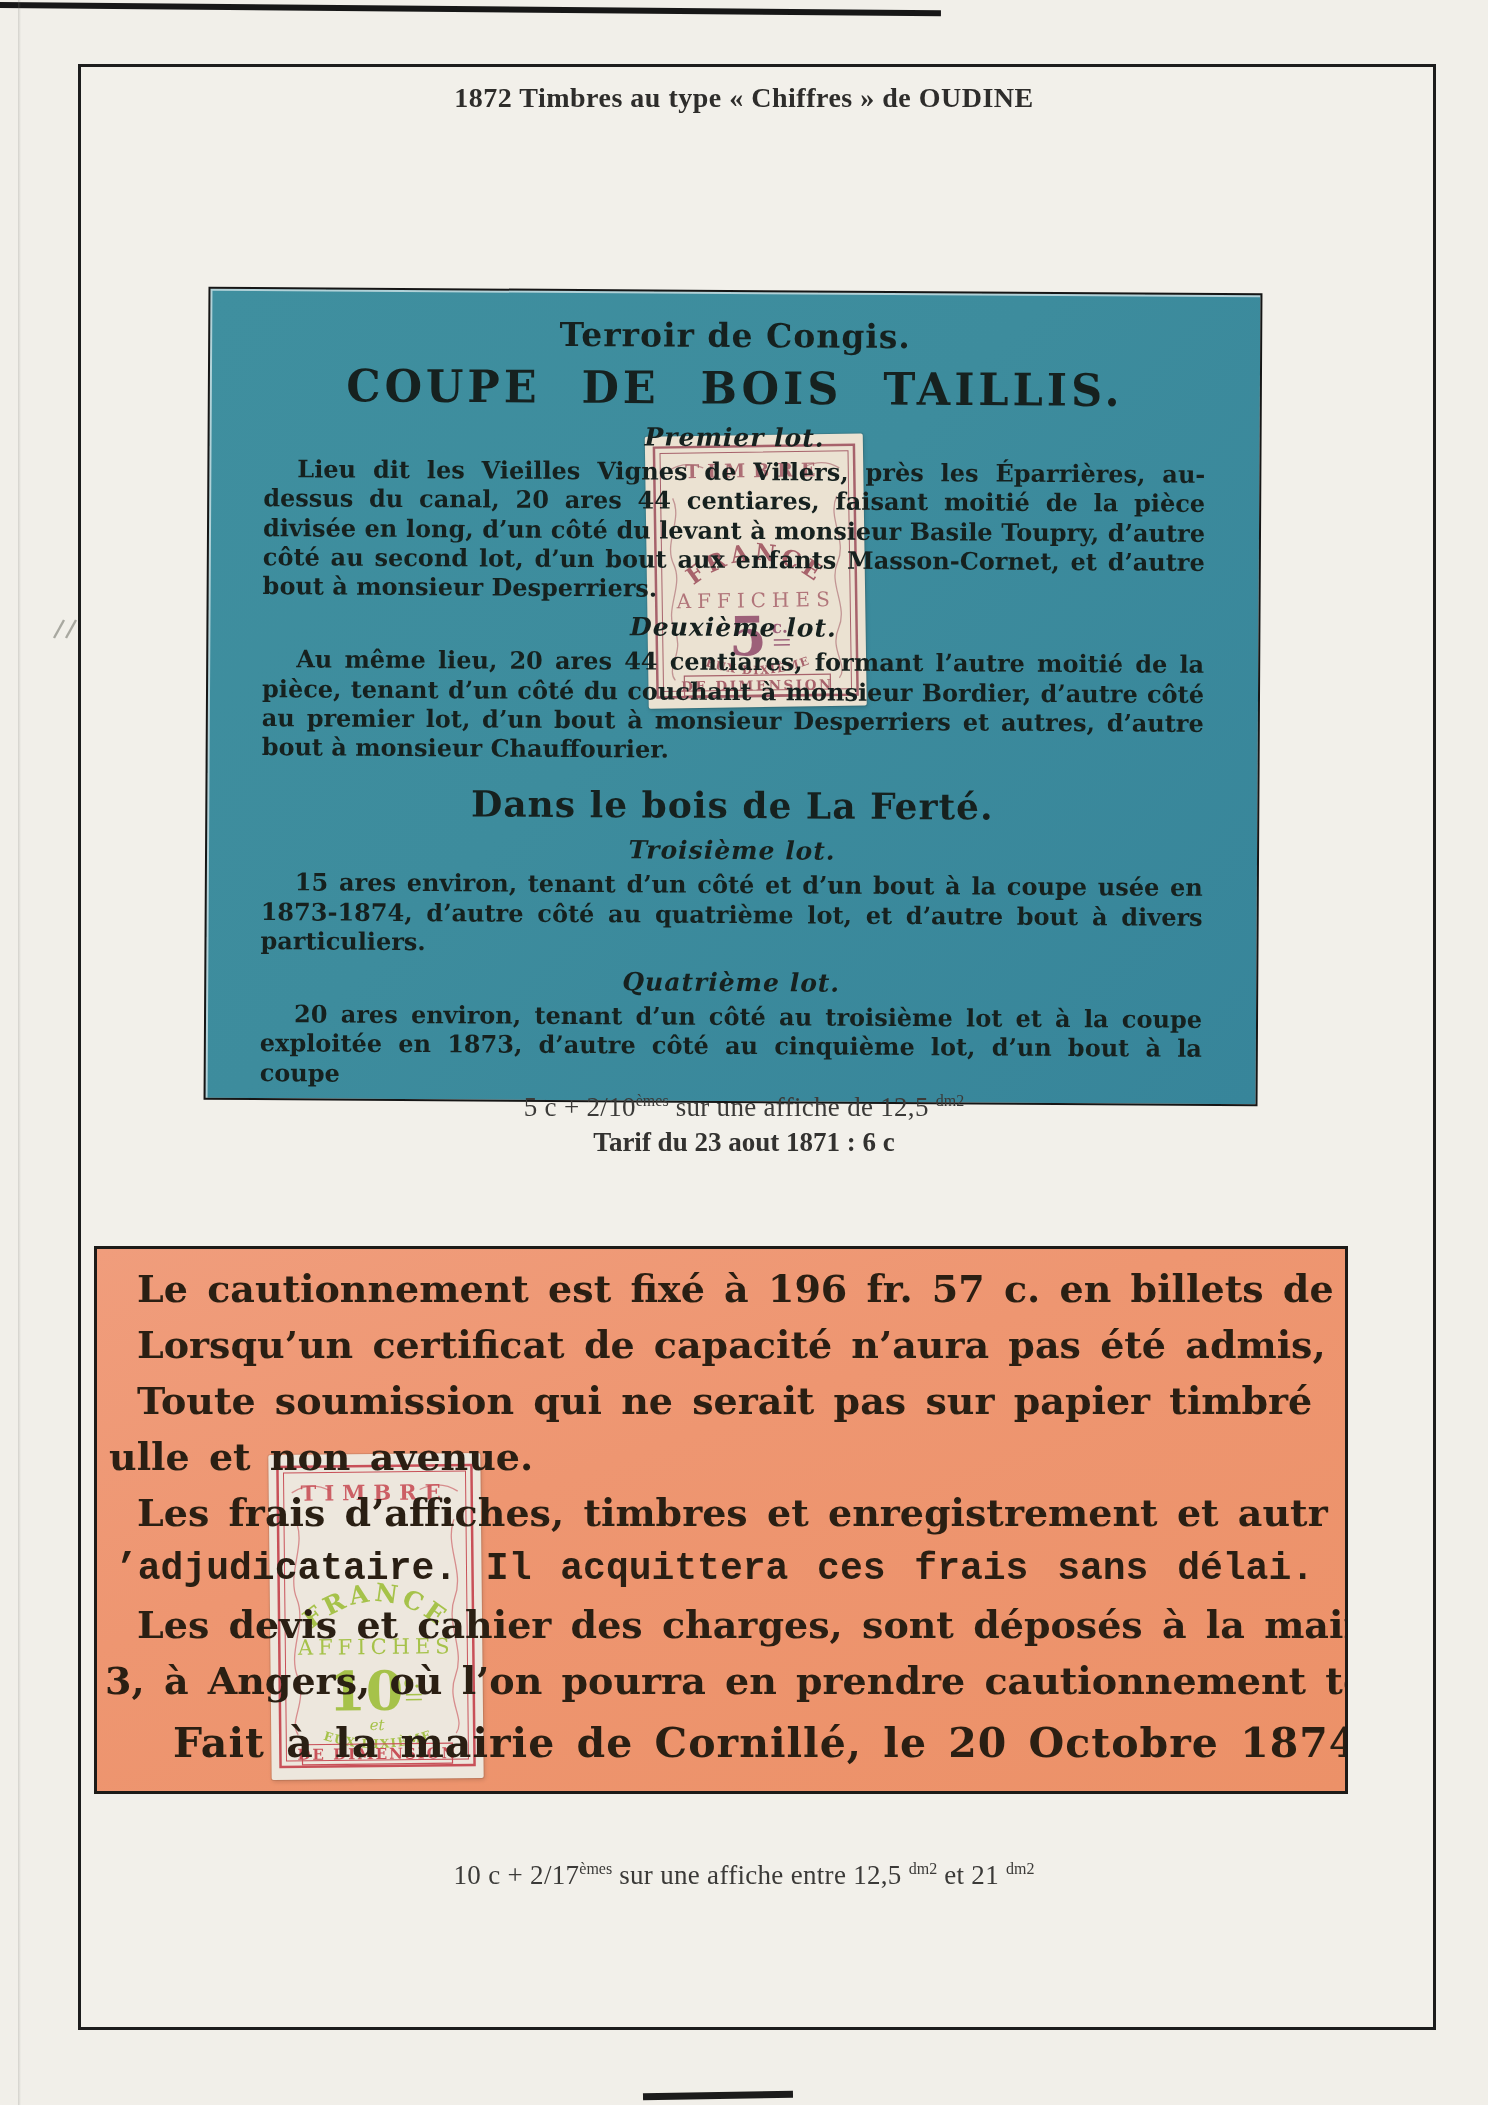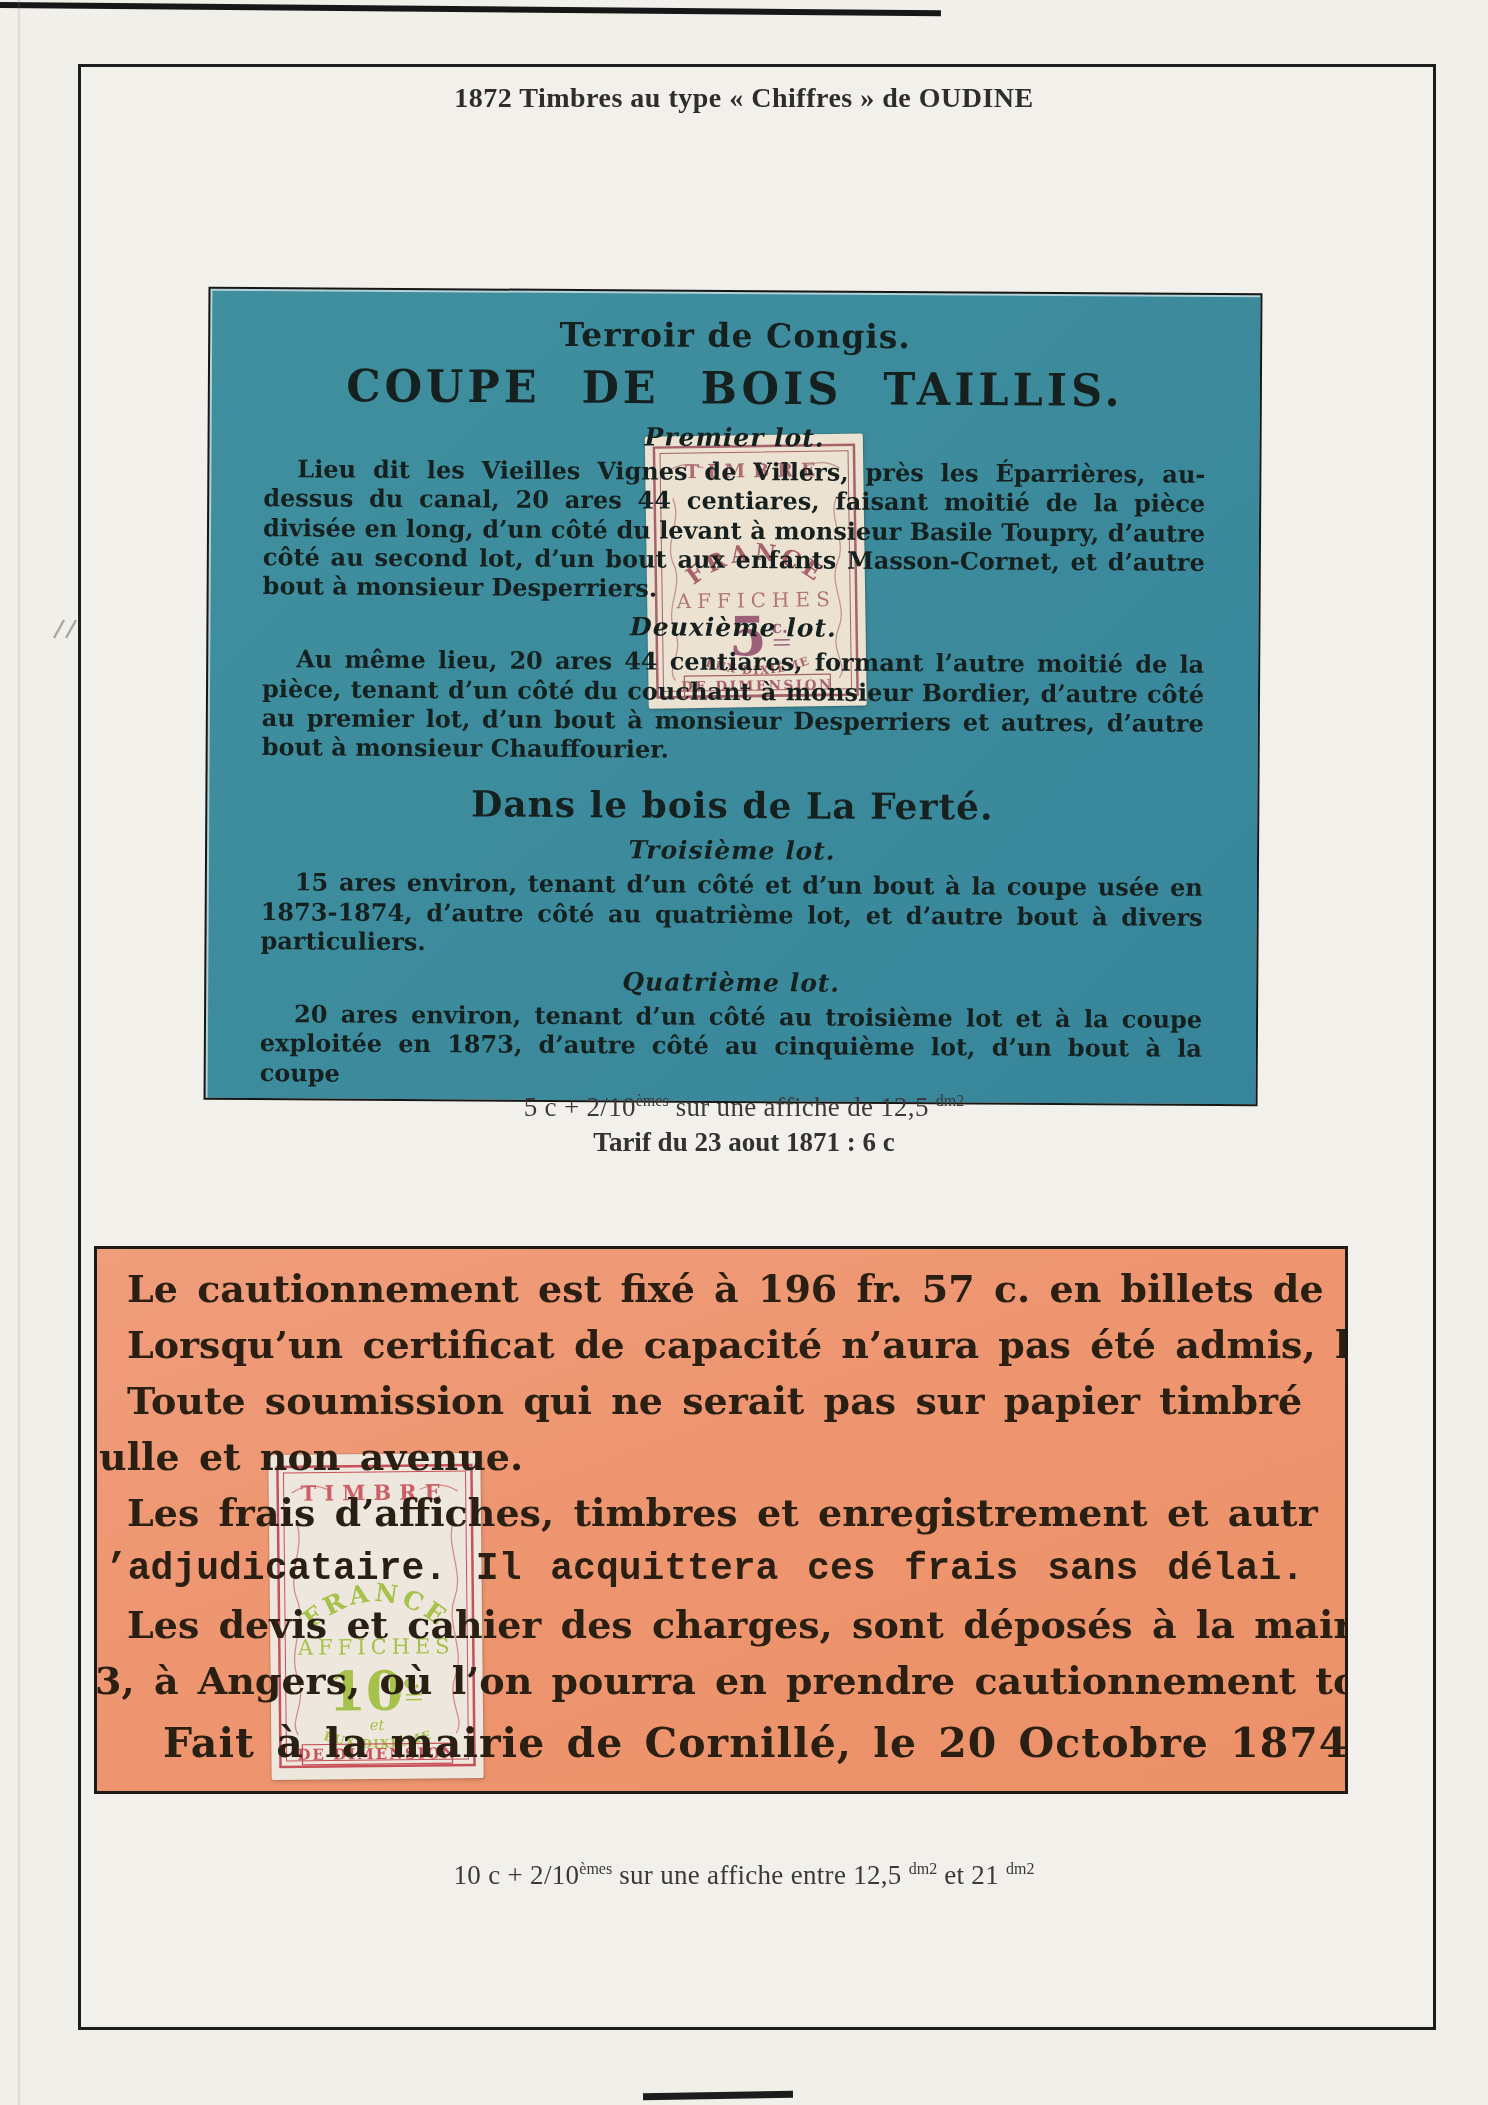--- a/index.html
+++ b/index.html
@@ -47,21 +47,21 @@
   .caption .cl1{font-size:27px;letter-spacing:0.3px;}
   .caption .cl1 sup{font-size:16px;vertical-align:10px;letter-spacing:0;}
   .caption .cl2{font-size:27px;font-weight:bold;color:#333230;margin-top:4px;}
   .caption1{top:1092px;}
   .caption2{top:1860px;}
 
   
   .poster-orange{position:absolute;left:94px;top:1246px;width:1248px;height:542px;
     background:linear-gradient(160deg,#f09d7c 0%, #ee9671 40%, #ec9168 100%);
     border:3px solid #1d1b18;overflow:hidden;}
-  .po-text{position:relative;z-index:2;padding:12px 0 0 16px;
+  .po-text{position:relative;z-index:2;padding:12px 0 0 26px;
     font-family:"DejaVu Serif", serif;font-weight:700;color:#2a1f13;
     font-size:38px;line-height:56px;white-space:nowrap;word-spacing:6px;}
   .po-line.ind{margin-left:14px;}
   .po-line.cut-left{margin-left:-14px;}
   .po-line.cut-left2{margin-left:-8px;font-family:Liberation Mono, monospace;}
   .po-line.cut-left3{margin-left:-18px;}
   .po-line.fait{margin-left:50px;font-size:41px;letter-spacing:1px;margin-top:6px;}
 
   
   .stamp{position:absolute;z-index:1;border-radius:2px;
@@ -185,17 +185,17 @@
       <div class="po-line cut-left">ulle et non avenue.</div>
       <div class="po-line ind">Les frais d’affiches, timbres et enregistrement et autr</div>
       <div class="po-line cut-left2">’adjudicataire. Il acquittera ces frais sans délai.</div>
       <div class="po-line ind">Les devis et cahier des charges, sont déposés à la mairie</div>
       <div class="po-line cut-left3">3, à Angers, où l’on pourra en prendre cautionnement to</div>
       <div class="po-line fait">Fait à la mairie de Cornillé, le 20 Octobre 1874.</div>
     </div>
   </div>
 
   <div class="caption caption2">
-    <div class="cl1"><span>10 c + 2/10</span><sup>èmes</sup><span> sur une affiche entre 12,5 </span><sup>dm2</sup><span> et 21 </span><sup>dm2</sup></div>
+    <div class="cl1"><span>10 c + 2/17</span><sup>èmes</sup><span> sur une affiche entre 12,5 </span><sup>dm2</sup><span> et 21 </span><sup>dm2</sup></div>
   </div>
 
   <div class="bottom-mark"></div>
 </div>
 
 </body></html>

